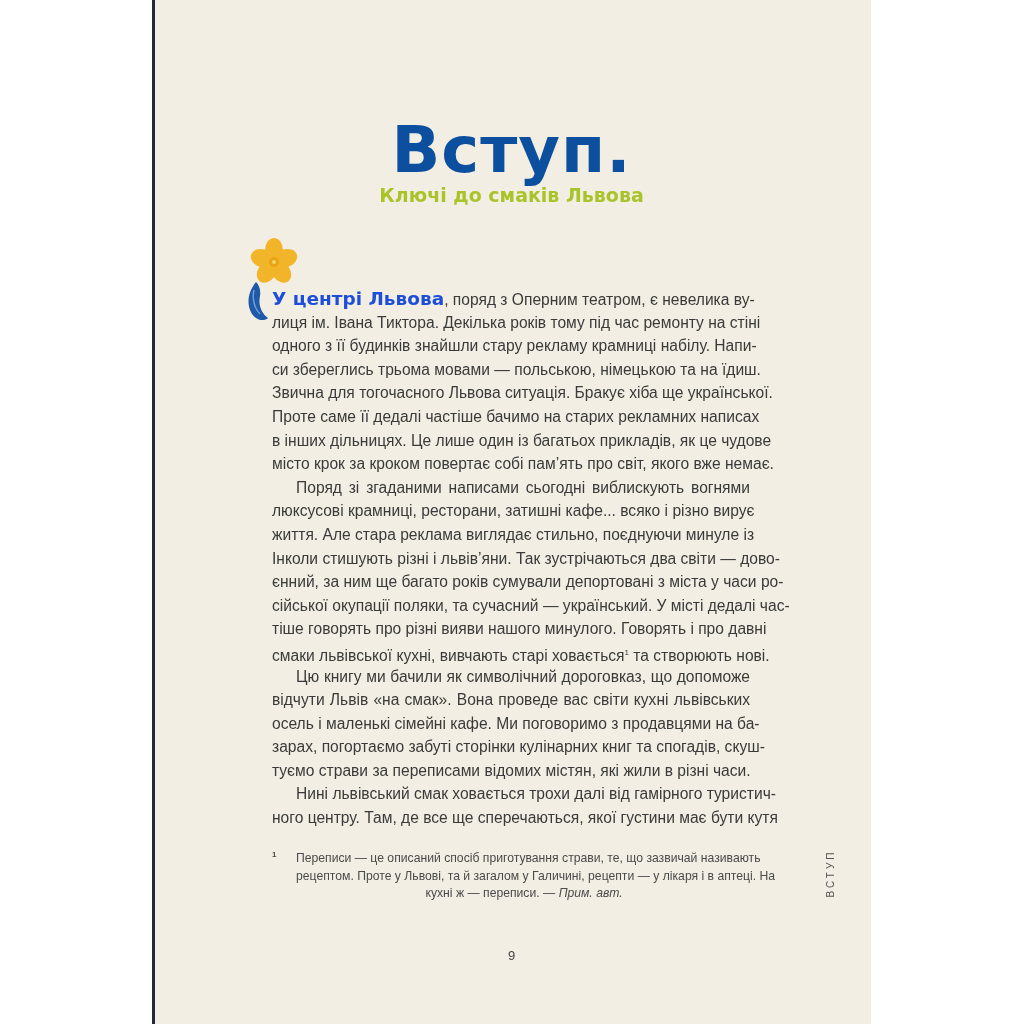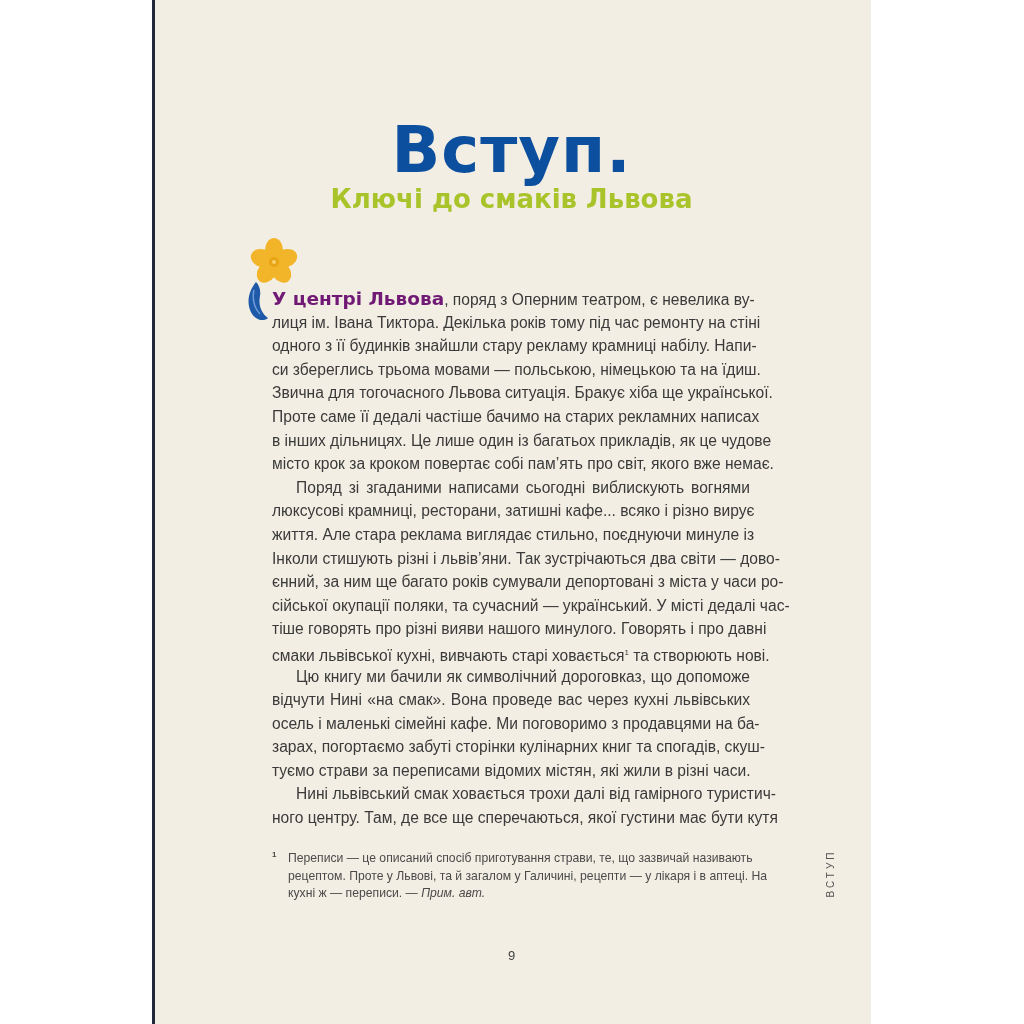--- a/index.html
+++ b/index.html
@@ -40,21 +40,21 @@
       line-height: 1;
     }
     .subtitle {
       position: absolute;
       left: 152px;
       width: 719px;
       top: 186px;
       text-align: center;
       font-family: "DejaVu Sans", sans-serif;
       font-weight: bold;
-      font-size: 26px;
+      font-size: 19px;
       color: #a9c42a;
       line-height: 1;
     }
     .flower {
       position: absolute;
       left: 242px;
       top: 238px;
       width: 64px;
       height: 86px;
     }
@@ -77,21 +77,21 @@
     .line.last {
       text-align-last: left;
     }
     .line.indent {
       padding-left: 24px;
     }
     .lead {
       font-family: "DejaVu Sans", sans-serif;
       font-weight: bold;
       font-size: 18.5px;
-      color: #701a75;
+      color: #1d4ed8;
     }
     sup.fn {
       font-size: 8px;
       vertical-align: 6px;
     }
     .footnote {
       position: absolute;
       left: 272px;
       top: 850px;
       width: 480px;
@@ -100,21 +100,22 @@
       color: #4a4a4a;
     }
     .footnote .mark {
       position: absolute;
       left: 0;
       top: 0;
       font-size: 8px;
       font-weight: bold;
     }
     .footnote .fn-text {
-      margin-left: 16px;
+      margin-left: 24px;
+      text-align: center;
     }
     .footnote .fline {
       height: 17.5px;
       line-height: 17.5px;
       white-space: nowrap;
     }
     .footnote em {
       font-style: italic;
     }
     .side-label {
@@ -175,21 +176,21 @@
   <div class="line last">місто крок за кроком повертає собі пам’ять про світ, якого вже немає.</div>
   <div class="line indent">Поряд зі згаданими написами сьогодні виблискують вогнями</div>
   <div class="line">люксусові крамниці, ресторани, затишні кафе... всяко і різно вирує</div>
   <div class="line">життя. Але стара реклама виглядає стильно, поєднуючи минуле із</div>
   <div class="line">Інколи стишують різні і львів’яни. Так зустрічаються два світи — дово-</div>
   <div class="line">єнний, за ним ще багато років сумували депортовані з міста у часи ро-</div>
   <div class="line">сійської окупації поляки, та сучасний — український. У місті дедалі час-</div>
   <div class="line">тіше говорять про різні вияви нашого минулого. Говорять і про давні</div>
   <div class="line last"><span>смаки львівської кухні, вивчають старі ховається</span><sup class="fn">1</sup><span> та створюють нові.</span></div>
   <div class="line indent">Цю книгу ми бачили як символічний дороговказ, що допоможе</div>
-  <div class="line">відчути Нині «на смак». Вона проведе вас через кухні львівських</div>
+  <div class="line">відчути Львів «на смак». Вона проведе вас світи кухні львівських</div>
   <div class="line">осель і маленькі сімейні кафе. Ми поговоримо з продавцями на ба-</div>
   <div class="line">зарах, погортаємо забуті сторінки кулінарних книг та спогадів, скуш-</div>
   <div class="line last">туємо страви за переписами відомих містян, які жили в різні часи.</div>
   <div class="line indent">Нині львівський смак ховається трохи далі від гамірного туристич-</div>
   <div class="line">ного центру. Там, де все ще сперечаються, якої густини має бути кутя</div>
 </div>
 
 <div class="footnote">
   <span class="mark">1</span>
   <div class="fn-text">

